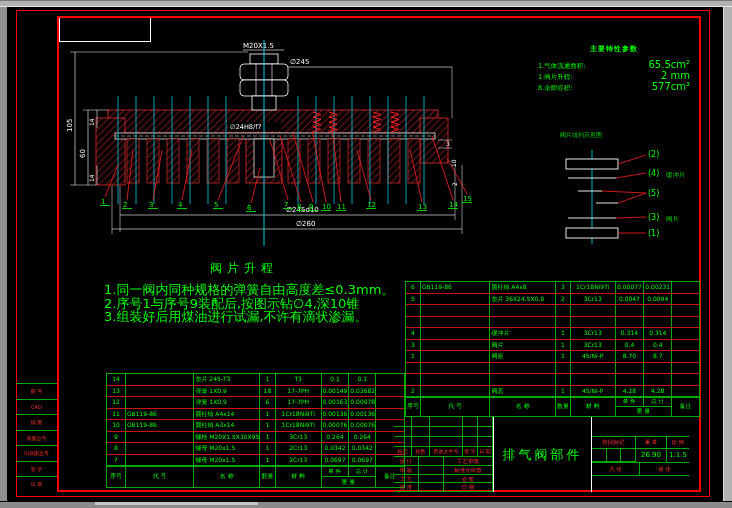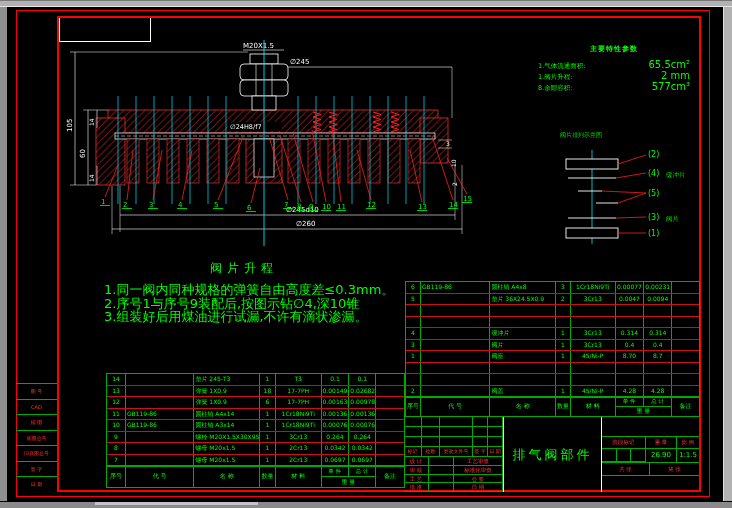--- a/index.html
+++ b/index.html
@@ -43,21 +43,21 @@
   #bom-left-head{left:106px;top:465px;width:299px;height:23px;}
   #bom-right-head{left:405px;top:396px;width:295px;height:21px;}
   .hc{border-right:1px solid #00aa00;font-size:6px;display:flex;align-items:center;justify-content:center;overflow:hidden;white-space:nowrap;}
   .hc:last-child{border-right:none;}
   .wgroup{display:flex;flex-direction:column;border-right:1px solid #00aa00;}
   .wtop{display:flex;flex:1;border-bottom:1px solid #00aa00;}
   .wtop div{flex:1;font-size:5.5px;display:flex;align-items:center;justify-content:center;border-right:1px solid #00aa00;}
   .wtop div:last-child{border-right:none;}
   .wbot{flex:1;font-size:6px;display:flex;align-items:center;justify-content:center;}
   
-  #tblock{position:absolute;left:404px;top:417px;width:295px;height:75px;}
+  #tblock{position:absolute;left:394px;top:417px;width:295px;height:75px;}
   .tb-sig{position:absolute;left:0;top:0;width:99px;height:75px;}
   .chgrid{position:absolute;left:0;top:0;width:99px;height:30px;display:flex;flex-direction:column;}
   .chgrid .cr{flex:1;display:flex;border-bottom:1px solid #00aa00;}
   .chgrid .cr div{border-right:1px solid #00aa00;}
   .sig-head{position:absolute;left:0;top:30px;width:99px;height:10px;display:flex;}
   .sig-head div{border-right:1px solid #00aa00;border-bottom:1px solid #00aa00;color:#ff3333;font-size:5px;line-height:9px;text-align:center;overflow:hidden;white-space:nowrap;}
   .sig-row{position:absolute;width:99px;height:8.75px;display:flex;}
   .sig-row div{border-right:1px solid #00aa00;border-bottom:1px solid #00aa00;color:#ff3333;font-size:5.5px;line-height:8px;text-align:center;overflow:hidden;white-space:nowrap;}
   .tb-title{position:absolute;left:99px;top:0;width:99px;height:75px;border-left:1px solid #fff;border-right:1px solid #fff;
             display:flex;align-items:center;justify-content:center;color:#00ff00;font-size:13px;letter-spacing:3px;white-space:nowrap;}

